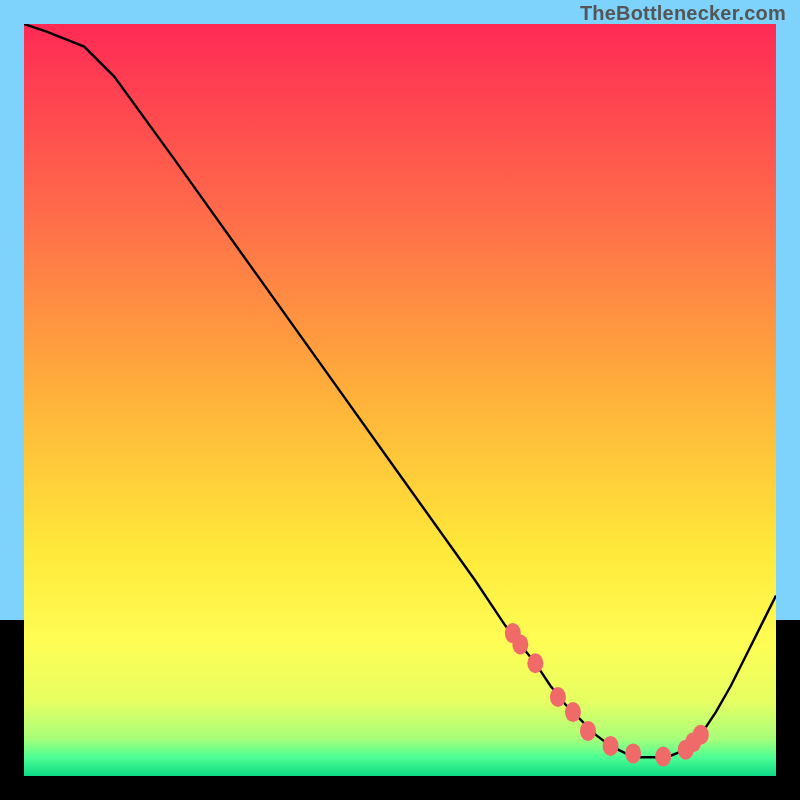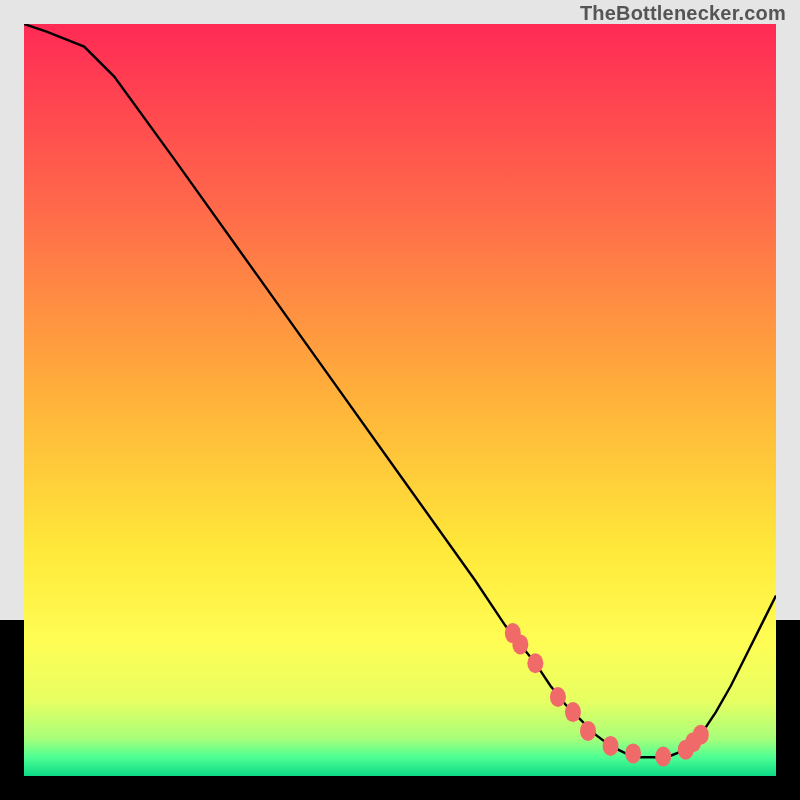--- a/index.html
+++ b/index.html
@@ -8,21 +8,21 @@
     width: 800px;
     height: 800px;
     background: #000;
     font-family: Arial, Helvetica, sans-serif;
     overflow: hidden;
   }
   .frame {
     position: relative;
     width: 800px;
     height: 620px;
-    background: #e5e5e5;
+    background: #7dd3fc;
   }
   .attribution {
     position: absolute;
     top: 2px;
     right: 14px;
     color: #555;
     font-size: 20px;
     font-weight: bold;
     letter-spacing: 0.2px;
     z-index: 10;

